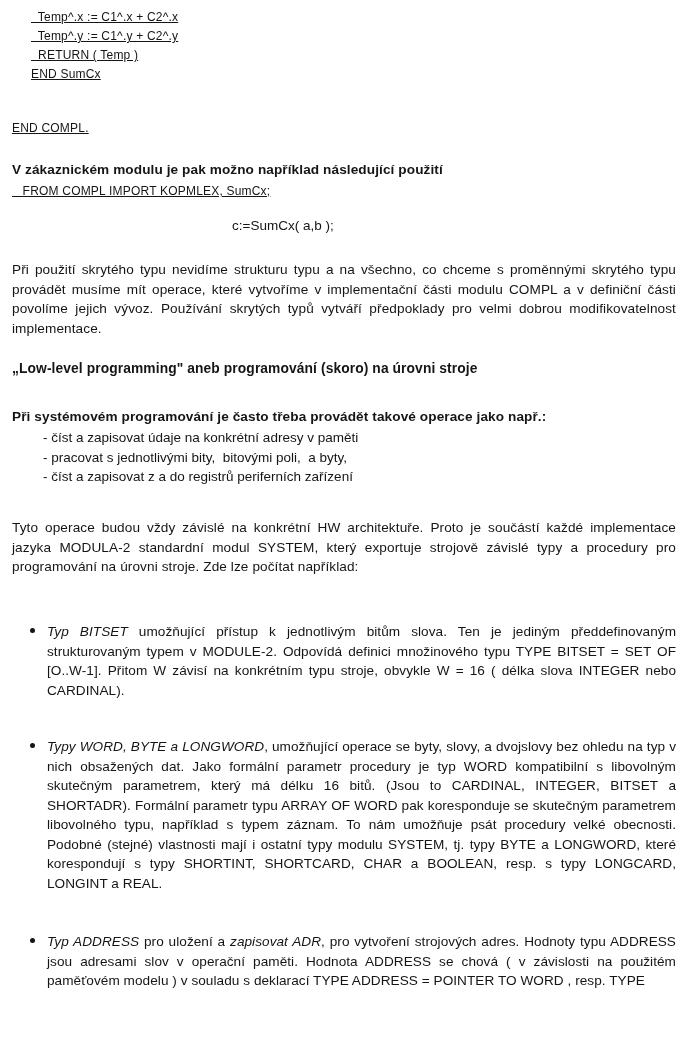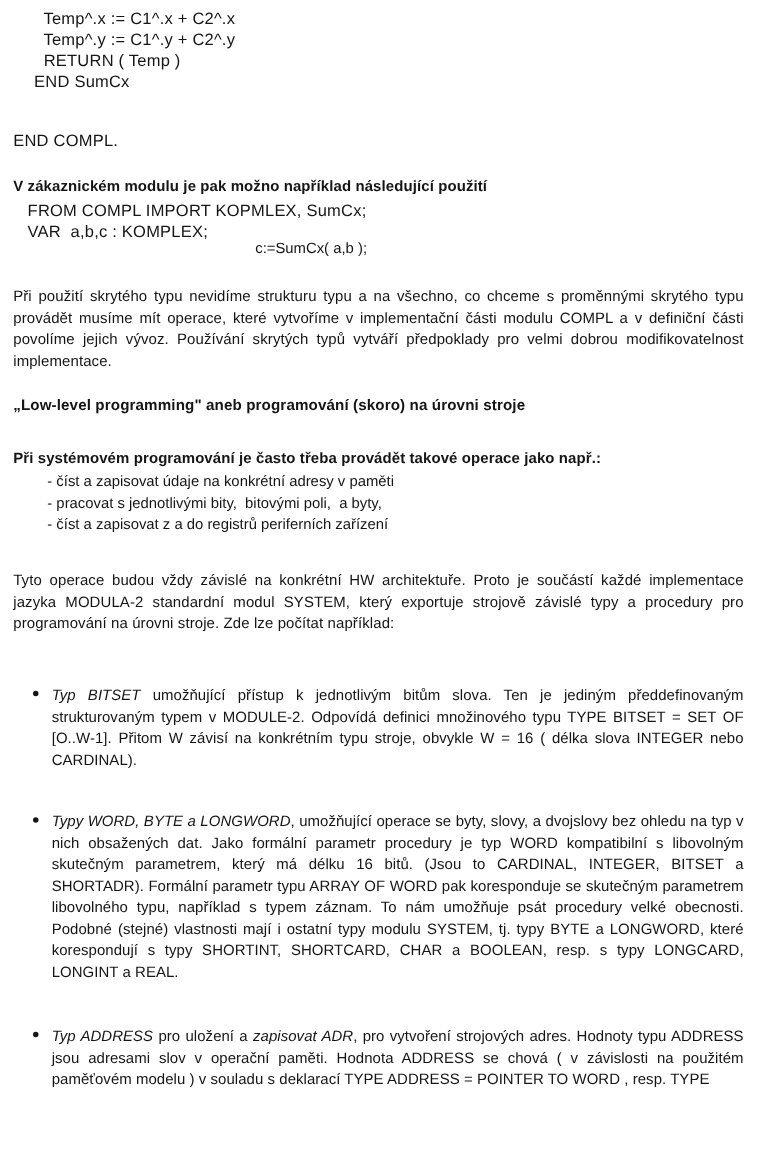--- a/index.html
+++ b/index.html
@@ -22,24 +22,25 @@
     padding: 0;
     box-sizing: border-box;
     filter: contrast(1.05);
   }
   .block {
     position: absolute;
     box-sizing: border-box;
   }
   .code-line {
     font-family: "Liberation Sans", sans-serif;
-    font-size: 15px;
+    font-size: 12px;
     letter-spacing: 0.2px;
     white-space: pre;
     line-height: 19px;
+    text-decoration: underline;
   }
   .para {
     font-size: 13.6px;
     line-height: 19.5px;
     text-align: justify;
     letter-spacing: 0.1px;
   }
   .para-left {
     font-size: 13.6px;
     line-height: 19.5px;
@@ -91,21 +92,20 @@
     <div class="code-line">  RETURN ( Temp )</div>
     <div class="code-line">END SumCx</div>
   </div>
 
   <div class="block code-line" style="left:12px; top:119px; width:300px;">END COMPL.</div>
 
   <div class="block para-left" style="left:12px; top:160px; width:660px;">V zákaznickém modulu je pak možno například následující použití</div>
 
   <div class="block" style="left:12px; top:182px; width:500px;">
     <div class="code-line">   FROM COMPL IMPORT KOPMLEX, SumCx;</div>
-    <div class="code-line">   VAR  a,b,c : KOMPLEX;</div>
   </div>
 
   <div class="block center-line" style="left:232px; top:218px; width:300px;">c:=SumCx( a,b );</div>
 
   <div class="block para" style="left:12px; top:260px; width:664px;">Při použití skrytého typu nevidíme strukturu typu a na všechno, co chceme s proměnnými skrytého typu provádět musíme mít operace, které vytvoříme v implementační části modulu COMPL a v definiční části povolíme jejich vývoz. Používání skrytých typů vytváří předpoklady pro velmi dobrou modifikovatelnost implementace.</div>
 
   <div class="block heading" style="left:12px; top:359px; width:664px;">„Low-level programming" aneb  programování (skoro) na úrovni  stroje</div>
 
   <div class="block para-left" style="left:12px; top:407px; width:664px;">Při systémovém programování  je často třeba provádět takové operace jako např.:</div>
 

